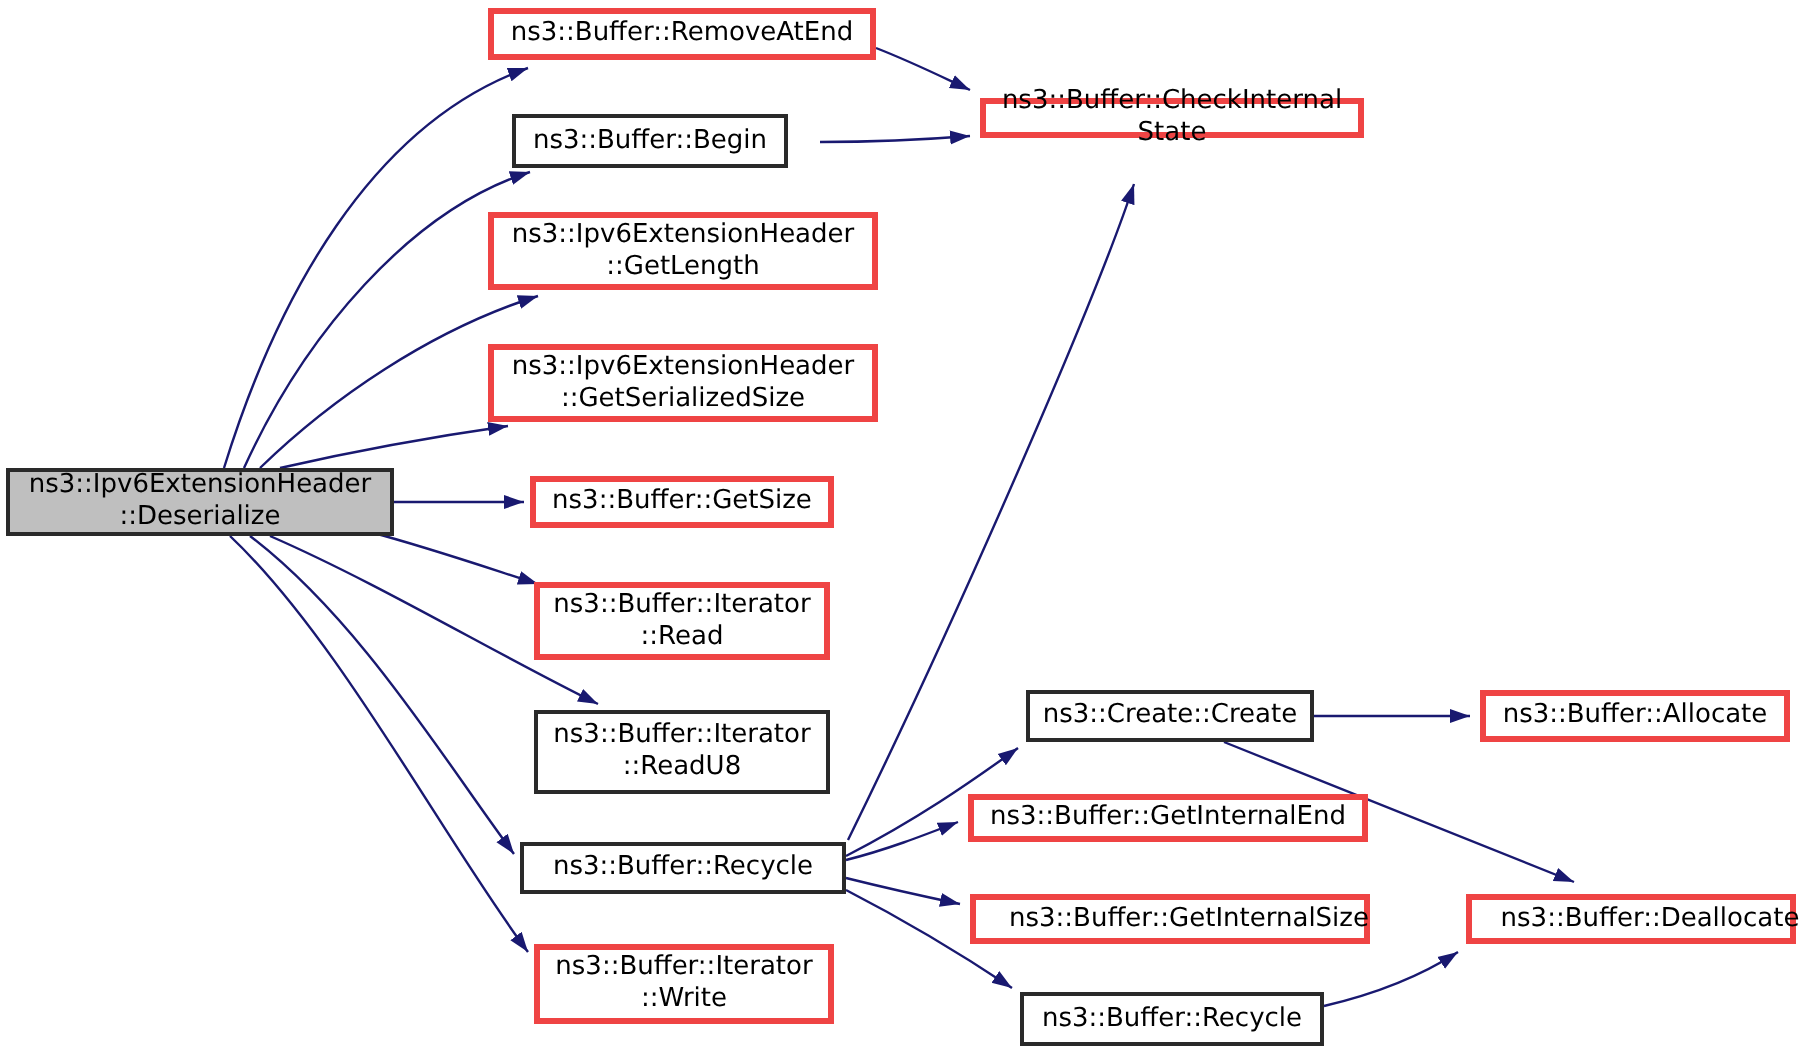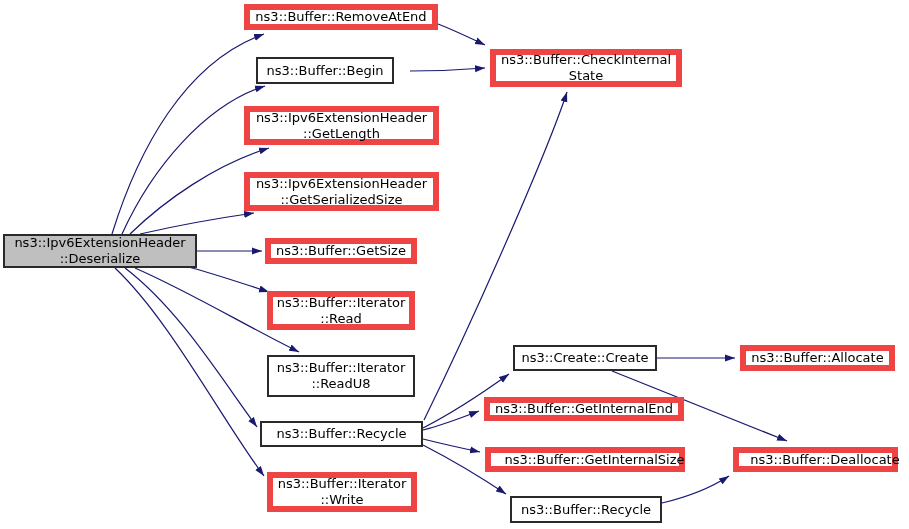--- a/index.html
+++ b/index.html
@@ -8,21 +8,21 @@
     width:909px;height:529px;
     background:#ffffff;
     font-family:"DejaVu Sans","Liberation Sans",sans-serif;
     overflow:hidden;
   }
   #edges{position:absolute;left:0;top:0;width:909px;height:529px;}
   .node{
     position:absolute;
     box-sizing:border-box;
     background:#ffffff;
-    border:6px solid #ef4444;
+    border:3px solid #ef4444;
     display:flex;align-items:center;justify-content:center;
     text-align:center;
     font-size:13px;line-height:16px;color:#000000;
     white-space:pre-line;
     padding:0 3px;
     cursor:pointer;
   }
   .node.bold{border-width:2px;border-color:#2a2a2a;}
   .node.highlight{background:#bfbfbf;}
   .edge{fill:none;stroke:#191970;stroke-width:1.2;}
@@ -59,21 +59,21 @@
     <path class="edge" d="M 662,503 C 692,496 712,487 729,476" marker-end="url(#arrow)"></path>
   </svg>
 
   <div class="node highlight bold" style="left:3px;top:234px;width:194px;height:34px;"><span>ns3::Ipv6ExtensionHeader
 ::Deserialize</span></div>
 
   <div class="node" style="left:244px;top:4px;width:194px;height:26px;"><span>ns3::Buffer::RemoveAtEnd</span></div>
 
   <div class="node bold" style="left:256px;top:57px;width:138px;height:27px;"><span>ns3::Buffer::Begin</span></div>
 
-  <div class="node" style="left:490px;top:49px;width:192px;height:38px;"><span>ns3::Buffer::CheckInternal
+  <div class="node" style="left:490px;top:49px;width:192px;height:20px;"><span>ns3::Buffer::CheckInternal
 State</span></div>
 
   <div class="node" style="left:244px;top:106px;width:195px;height:39px;"><span>ns3::Ipv6ExtensionHeader
 ::GetLength</span></div>
 
   <div class="node" style="left:244px;top:172px;width:195px;height:39px;"><span>ns3::Ipv6ExtensionHeader
 ::GetSerializedSize</span></div>
 
   <div class="node" style="left:265px;top:238px;width:152px;height:26px;"><span>ns3::Buffer::GetSize</span></div>
 

